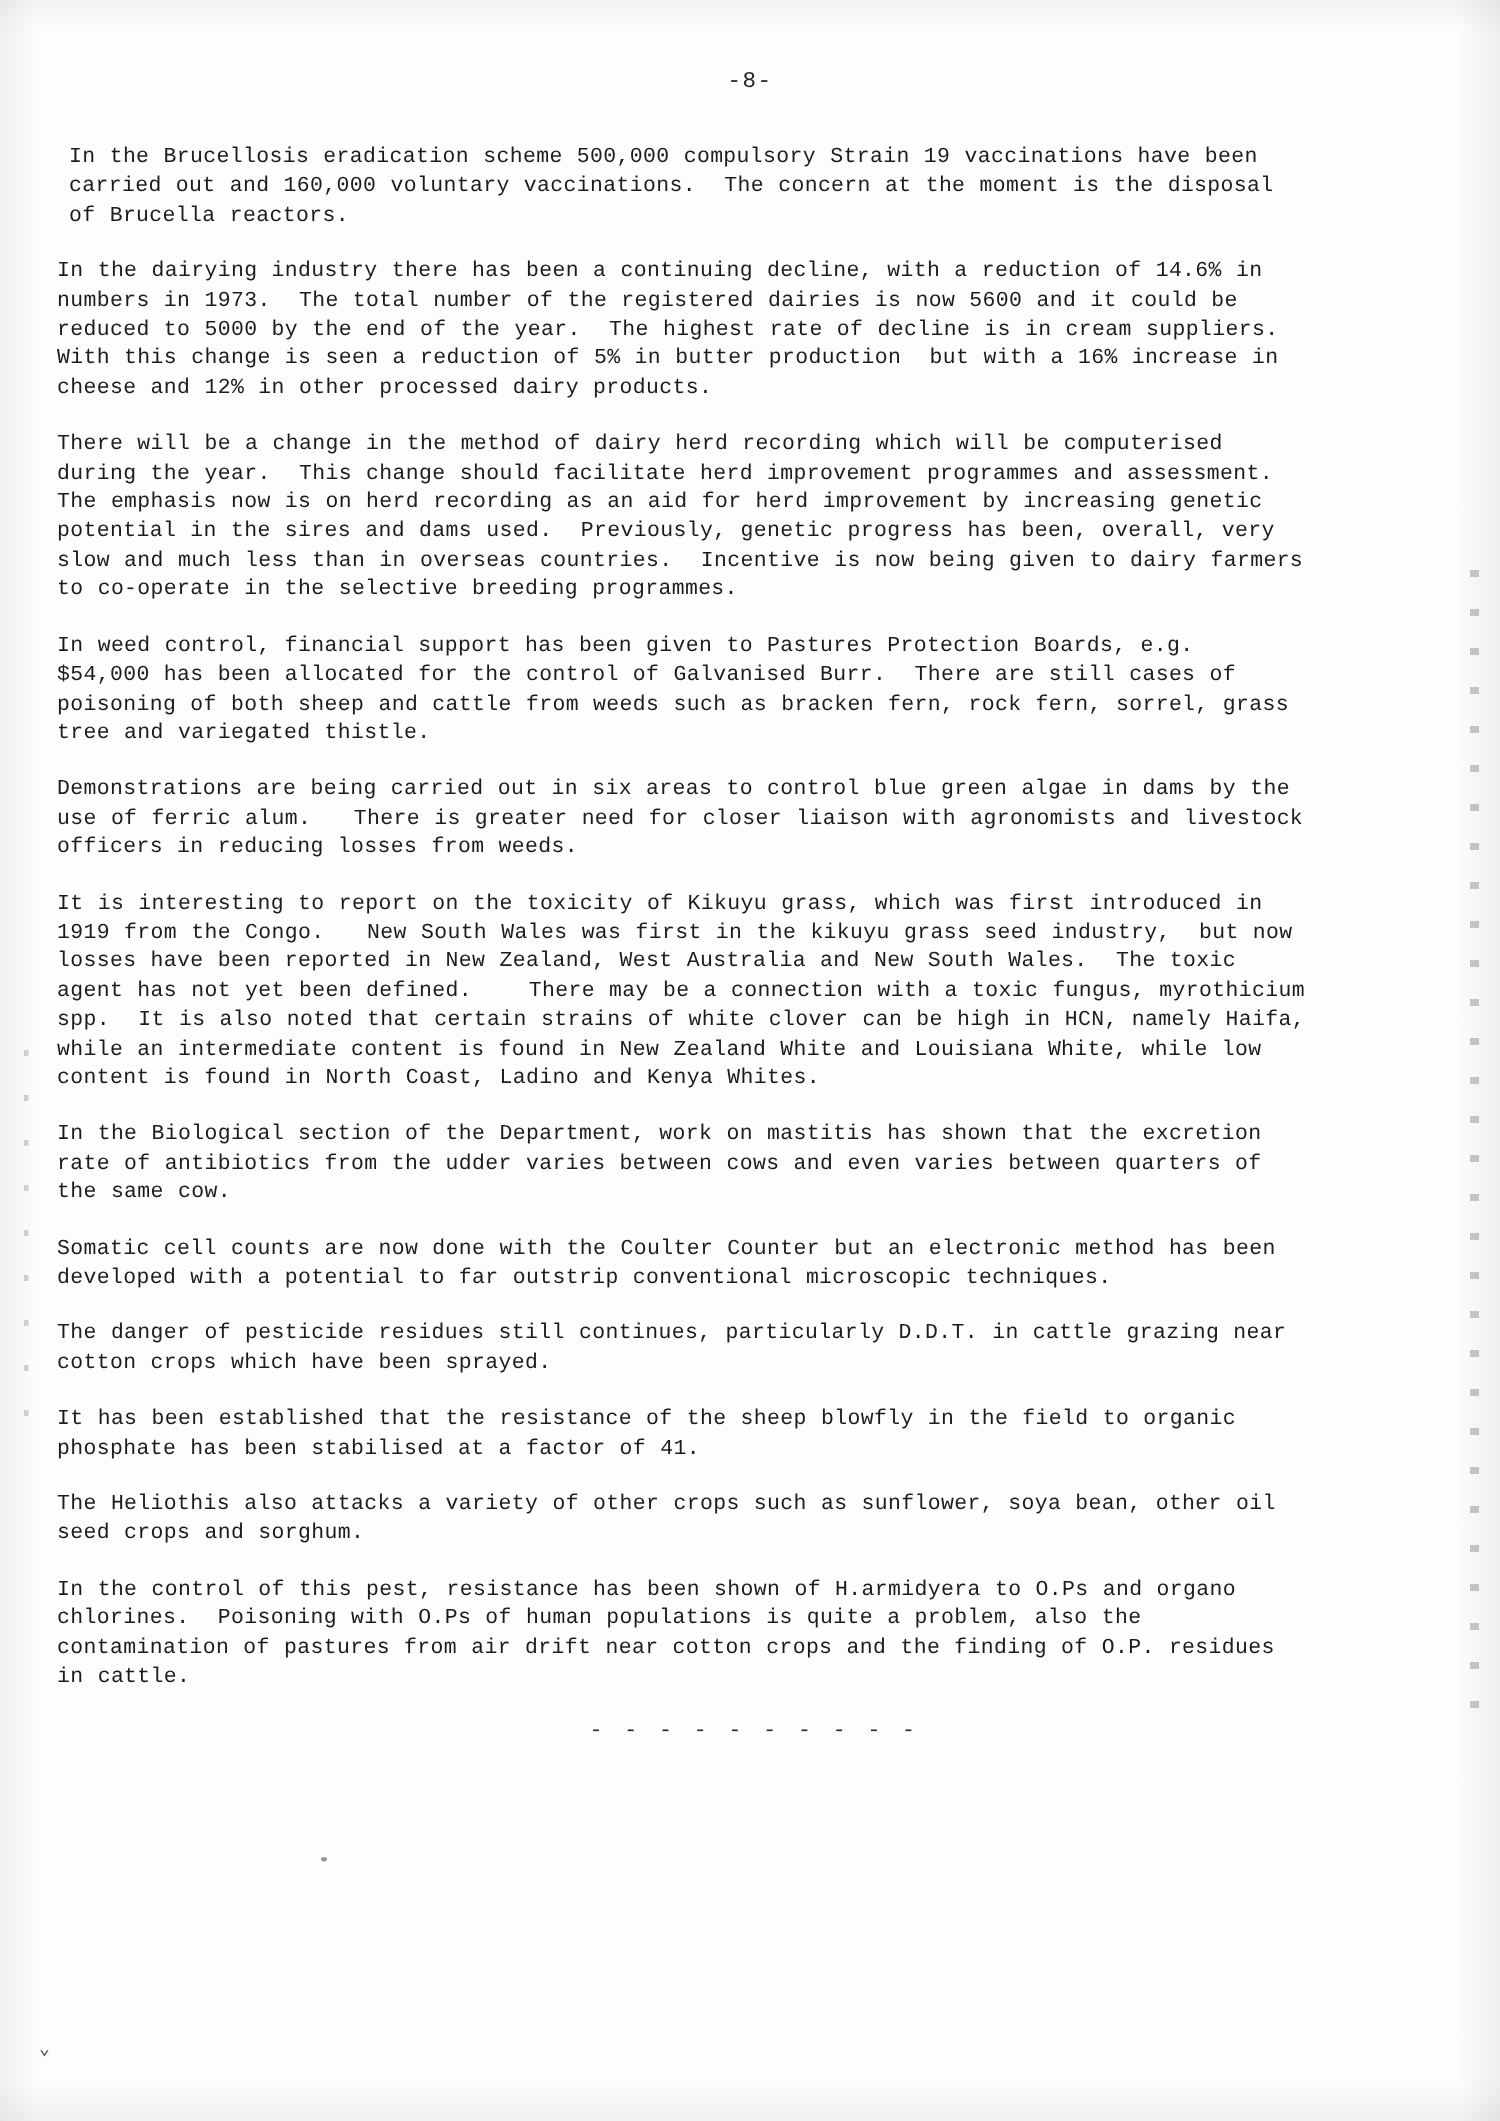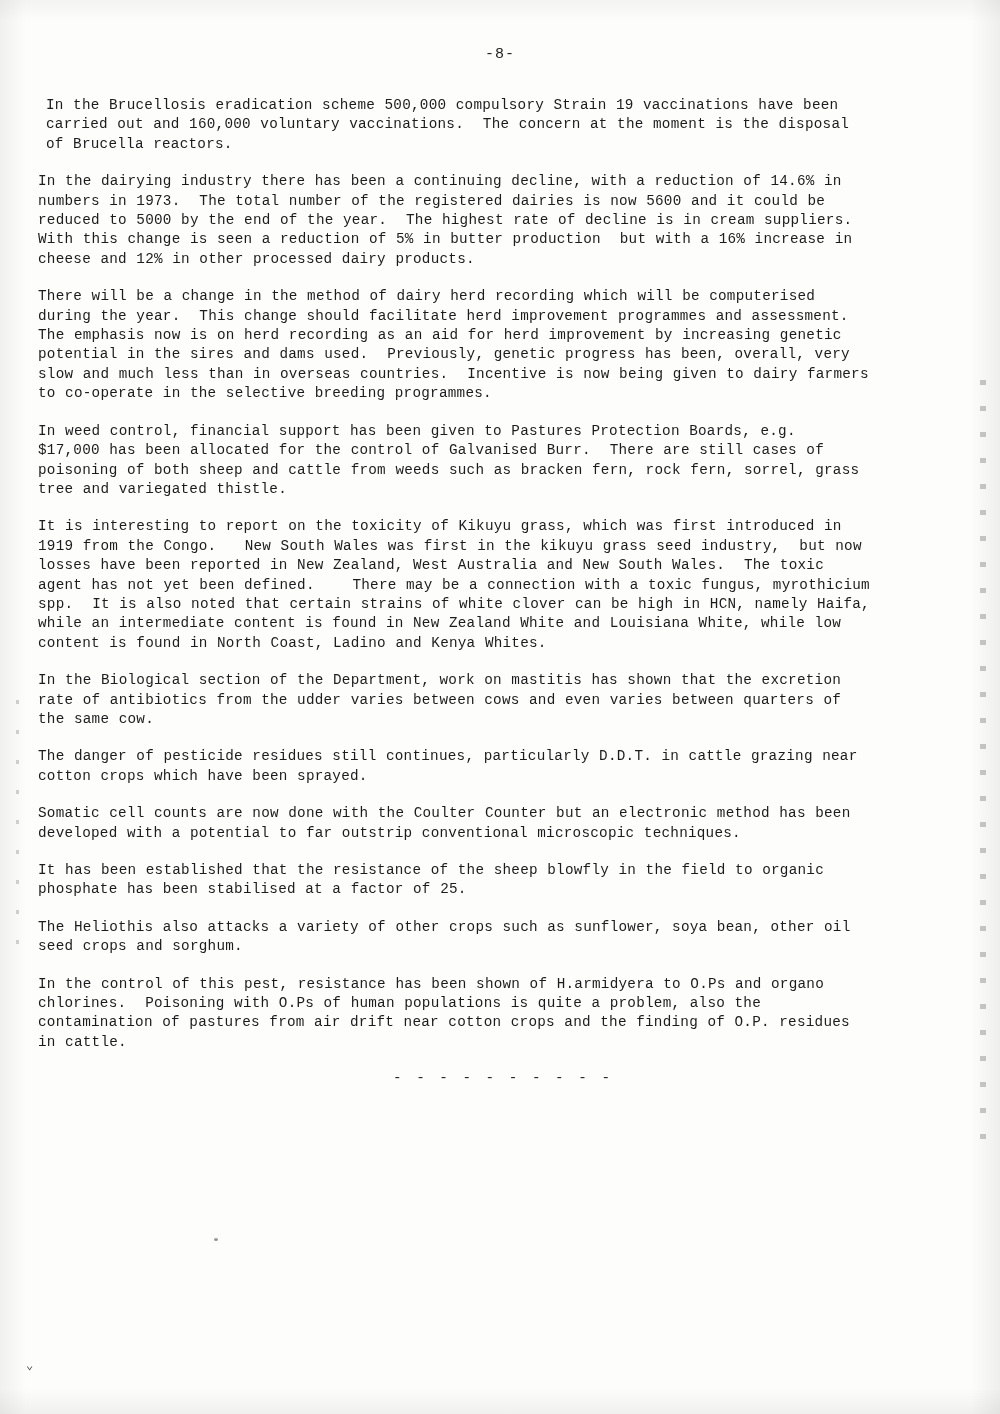--- a/index.html
+++ b/index.html
@@ -124,39 +124,42 @@
 reduced to 5000 by the end of the year.  The highest rate of decline is in cream suppliers.
 With this change is seen a reduction of 5% in butter production  but with a 16% increase in
 cheese and 12% in other processed dairy products.</p>
     <p class="para">There will be a change in the method of dairy herd recording which will be computerised
 during the year.  This change should facilitate herd improvement programmes and assessment.
 The emphasis now is on herd recording as an aid for herd improvement by increasing genetic
 potential in the sires and dams used.  Previously, genetic progress has been, overall, very
 slow and much less than in overseas countries.  Incentive is now being given to dairy farmers
 to co-operate in the selective breeding programmes.</p>
     <p class="para">In weed control, financial support has been given to Pastures Protection Boards, e.g.
-$17,000 has been allocated for the control of Galvanised Burr.  There are still cases of
+$54,000 has been allocated for the control of Galvanised Burr.  There are still cases of
 poisoning of both sheep and cattle from weeds such as bracken fern, rock fern, sorrel, grass
 tree and variegated thistle.</p>
+    <p class="para">Demonstrations are being carried out in six areas to control blue green algae in dams by the
+use of ferric alum.   There is greater need for closer liaison with agronomists and livestock
+officers in reducing losses from weeds.</p>
     <p class="para">It is interesting to report on the toxicity of Kikuyu grass, which was first introduced in
 1919 from the Congo.   New South Wales was first in the kikuyu grass seed industry,  but now
 losses have been reported in New Zealand, West Australia and New South Wales.  The toxic
 agent has not yet been defined.    There may be a connection with a toxic fungus, myrothicium
 spp.  It is also noted that certain strains of white clover can be high in HCN, namely Haifa,
 while an intermediate content is found in New Zealand White and Louisiana White, while low
 content is found in North Coast, Ladino and Kenya Whites.</p>
     <p class="para">In the Biological section of the Department, work on mastitis has shown that the excretion
 rate of antibiotics from the udder varies between cows and even varies between quarters of
 the same cow.</p>
+    <p class="para">Somatic cell counts are now done with the Coulter Counter but an electronic method has been
+developed with a potential to far outstrip conventional microscopic techniques.</p>
     <p class="para">The danger of pesticide residues still continues, particularly D.D.T. in cattle grazing near
 cotton crops which have been sprayed.</p>
-    <p class="para">Somatic cell counts are now done with the Coulter Counter but an electronic method has been
-developed with a potential to far outstrip conventional microscopic techniques.</p>
     <p class="para">It has been established that the resistance of the sheep blowfly in the field to organic
-phosphate has been stabilised at a factor of 25.</p>
+phosphate has been stabilised at a factor of 41.</p>
     <p class="para">The Heliothis also attacks a variety of other crops such as sunflower, soya bean, other oil
 seed crops and sorghum.</p>
     <p class="para">In the control of this pest, resistance has been shown of H.armidyera to O.Ps and organo
 chlorines.  Poisoning with O.Ps of human populations is quite a problem, also the
 contamination of pastures from air drift near cotton crops and the finding of O.P. residues
 in cattle.</p>
     <div class="divider">- - - - - - - - - -</div>
   </div>
 
   <div class="margin-marks"></div>

